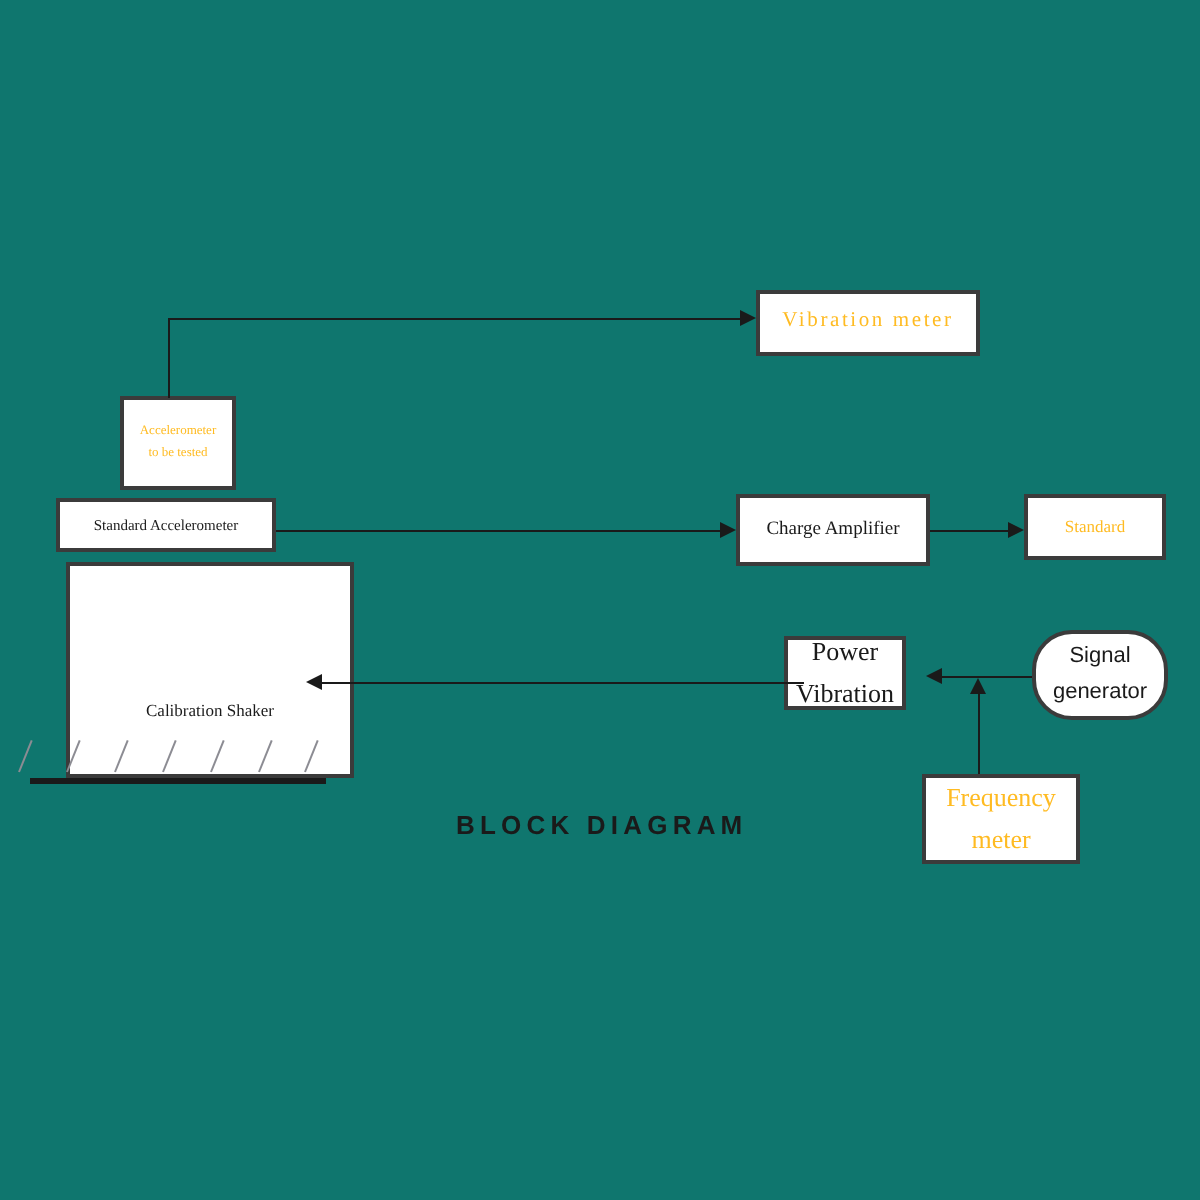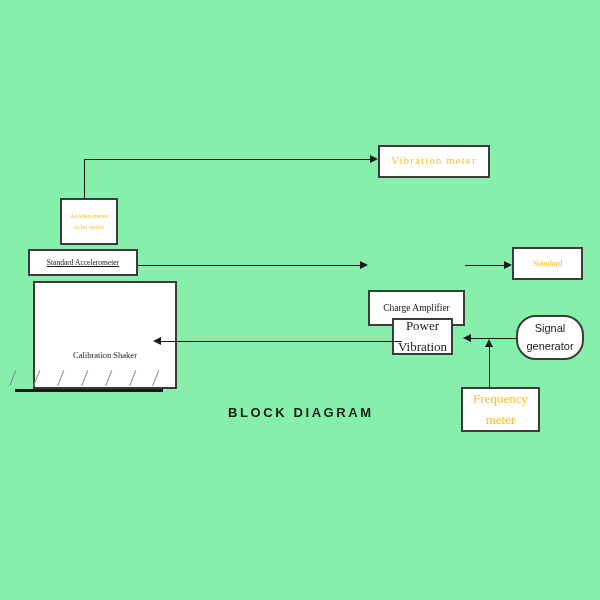--- a/index.html
+++ b/index.html
@@ -7,21 +7,21 @@
     padding: 0;
     background: #ffffff;
   }
   body {
     font-family: "Liberation Serif", serif;
   }
   #canvas {
     position: relative;
     width: 600px;
     height: 600px;
-    background: #86efac;
+    background: #0f766e;
     overflow: hidden;
   }
   .box {
     position: absolute;
     box-sizing: border-box;
     border: 2px solid #3b3b3b;
     background: #ffffff;
     display: flex;
     flex-direction: column;
     align-items: center;
@@ -104,29 +104,29 @@
 
   <div class="box" style="left:378px; top:145px; width:112px; height:33px; font-size:10.5px; letter-spacing:1.3px;">
     <span class="ln orange">Vibration meter</span>
   </div>
 
   <div class="box" style="left:60px; top:198px; width:58px; height:47px; font-size:6.5px;">
     <span class="ln orange">Accelerometer</span>
     <span class="ln orange">to be tested</span>
   </div>
 
-  <div class="box" style="left:28px; top:249px; width:110px; height:27px; font-size:7.5px;text-decoration:underline;">
+  <div class="box" style="left:28px; top:249px; width:110px; height:27px; font-size:7.5px;">
     <span class="ln">Standard  Accelerometer</span>
   </div>
 
   <div class="box" style="left:33px; top:281px; width:144px; height:108px; font-size:8.5px; justify-content:center; padding-top:42px;">
     <span class="ln">Calibration  Shaker</span>
   </div>
 
-  <div class="box" style="left:368px; top:247px; width:97px; height:36px; font-size:9.5px;margin-top:43px;">
+  <div class="box" style="left:368px; top:247px; width:97px; height:36px; font-size:9.5px;">
     <span class="ln">Charge Amplifier</span>
   </div>
 
   <div class="box" style="left:512px; top:247px; width:71px; height:33px; font-size:8.5px;">
     <span class="ln orange">Standard</span>
   </div>
 
   <div class="box" style="left:392px; top:318px; width:61px; height:37px; font-size:13px;">
     <span class="ln">Power</span>
     <span class="ln">Vibration</span>

